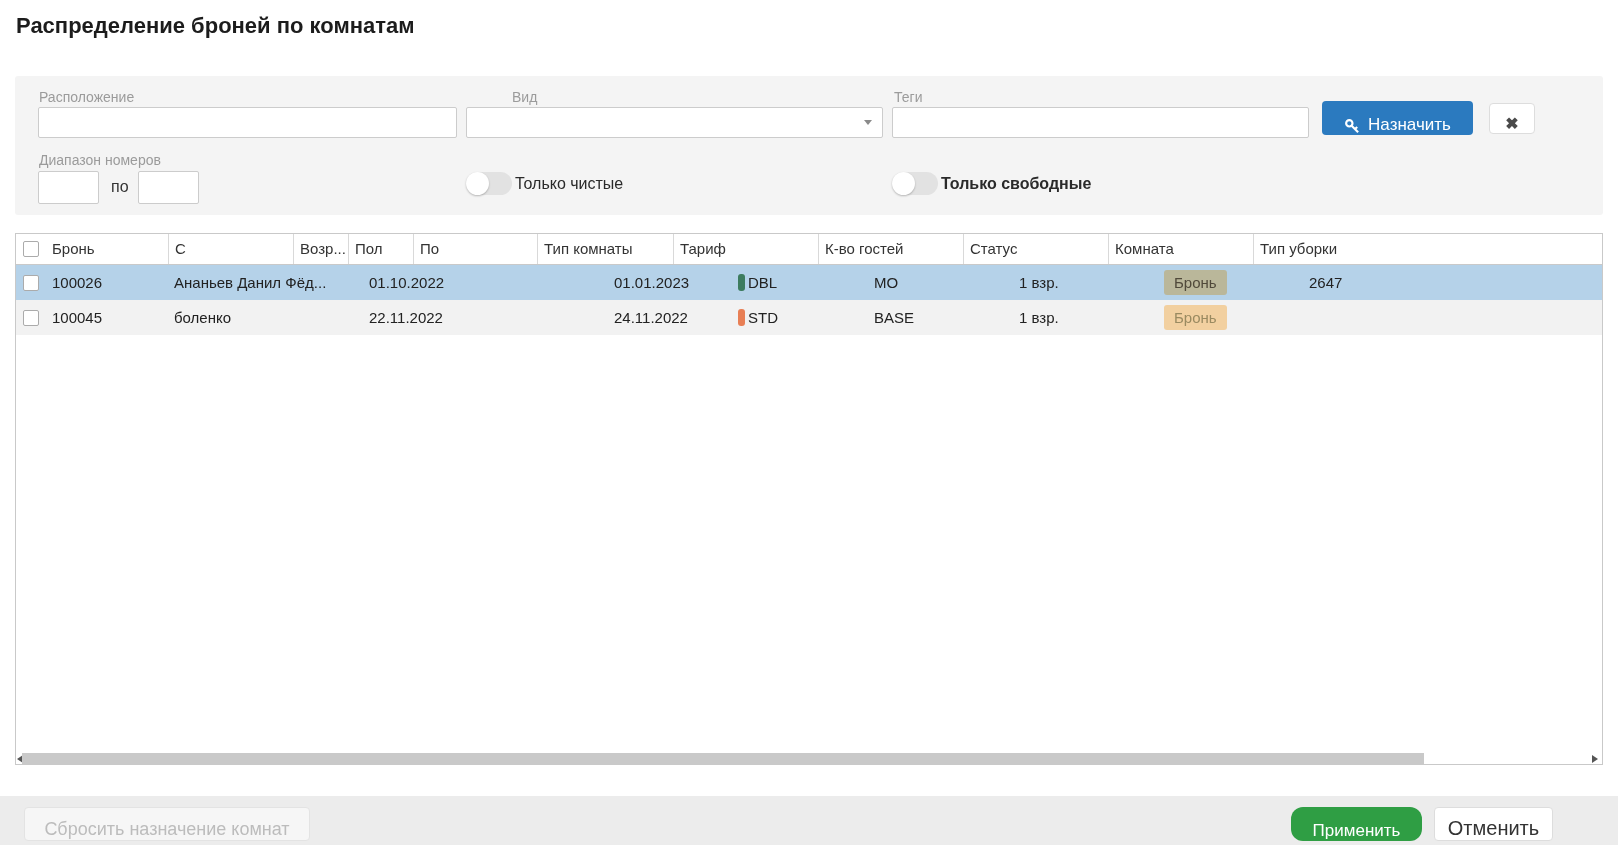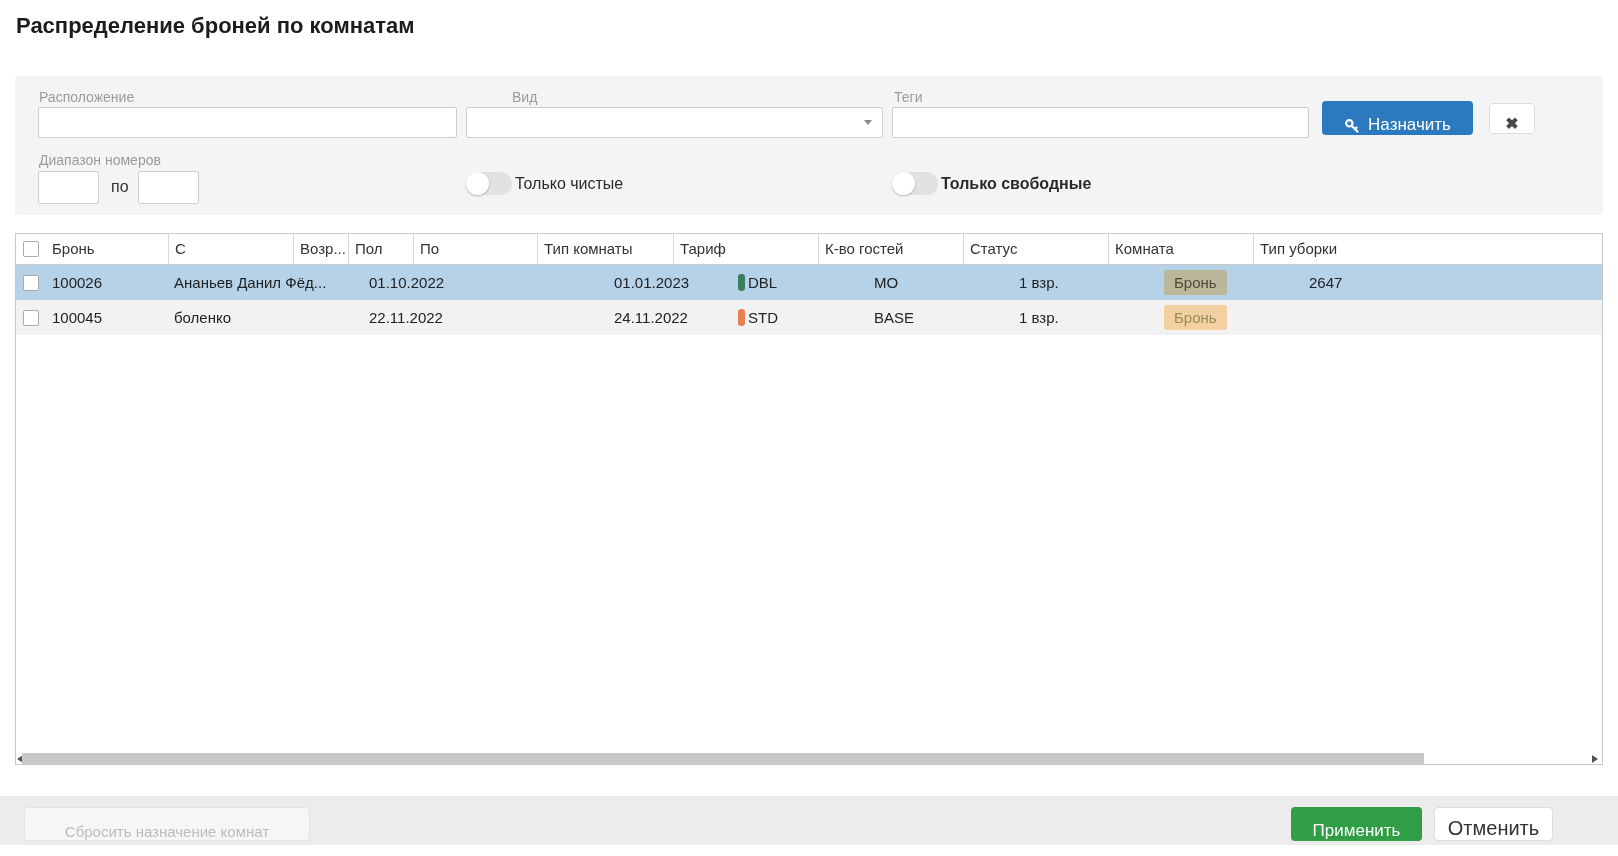--- a/index.html
+++ b/index.html
@@ -58,22 +58,22 @@
 
   
   .hscroll-thumb { left:22px; top:753px; width:1402px; height:11px; background:#c9c9c9; cursor:pointer; }
   .hscroll-arrow { top:755px; width:0; height:0; cursor:pointer; }
   .arrow-left  { left:17px; border-top:4px solid transparent; border-bottom:4px solid transparent; border-right:6px solid #555; }
   .arrow-right { left:1592px; border-top:4px solid transparent; border-bottom:4px solid transparent; border-left:6px solid #555; }
 
   
   .footer-bar { left:0; top:796px; width:1618px; height:49px; background:#ececec; }
   .btn-reset { left:24px; top:807px; width:286px; height:34px; background:#f6f6f6;
-               border:1px solid #e3e3e3; color:#bcbcbc; font-size:15px; cursor:default; }
-  .btn-apply { left:1291px; top:807px; width:131px; height:34px; background:#2f9e44; color:#fff; font-size:17px; }
+               border:1px solid #e3e3e3; color:#bcbcbc; font-size:18px; cursor:default; }
+  .btn-apply { left:1291px; top:807px; width:131px; height:34px; background:#2f9e44; color:#fff; font-size:17px;border-radius:12px; }
   .btn-cancel { left:1434px; top:807px; width:119px; height:34px; background:#fff;
                 border:1px solid #ddd; color:#333; font-size:20px; }
 </style>
 </head>
 <body>
 
 <div class="abs page-title">Распределение броней по комнатам</div>
 
 <div class="abs filter-panel">
 

